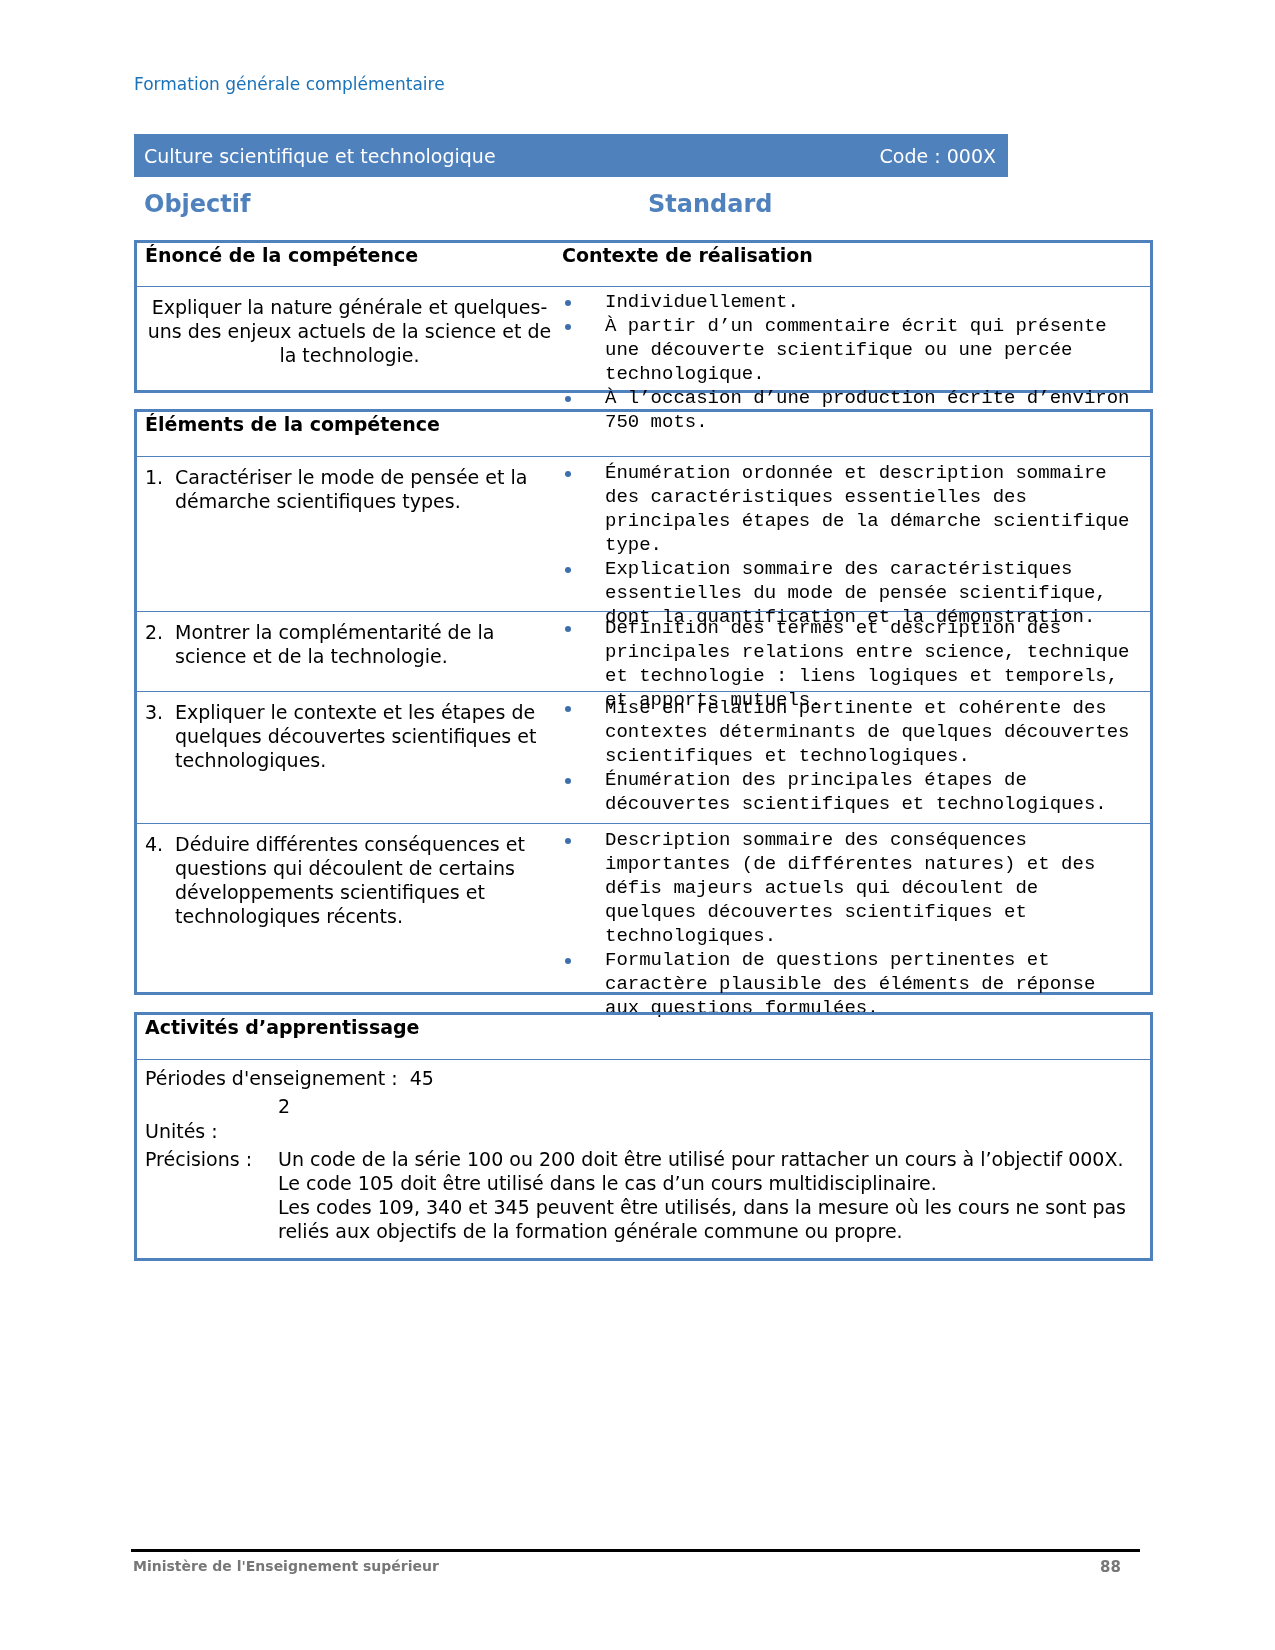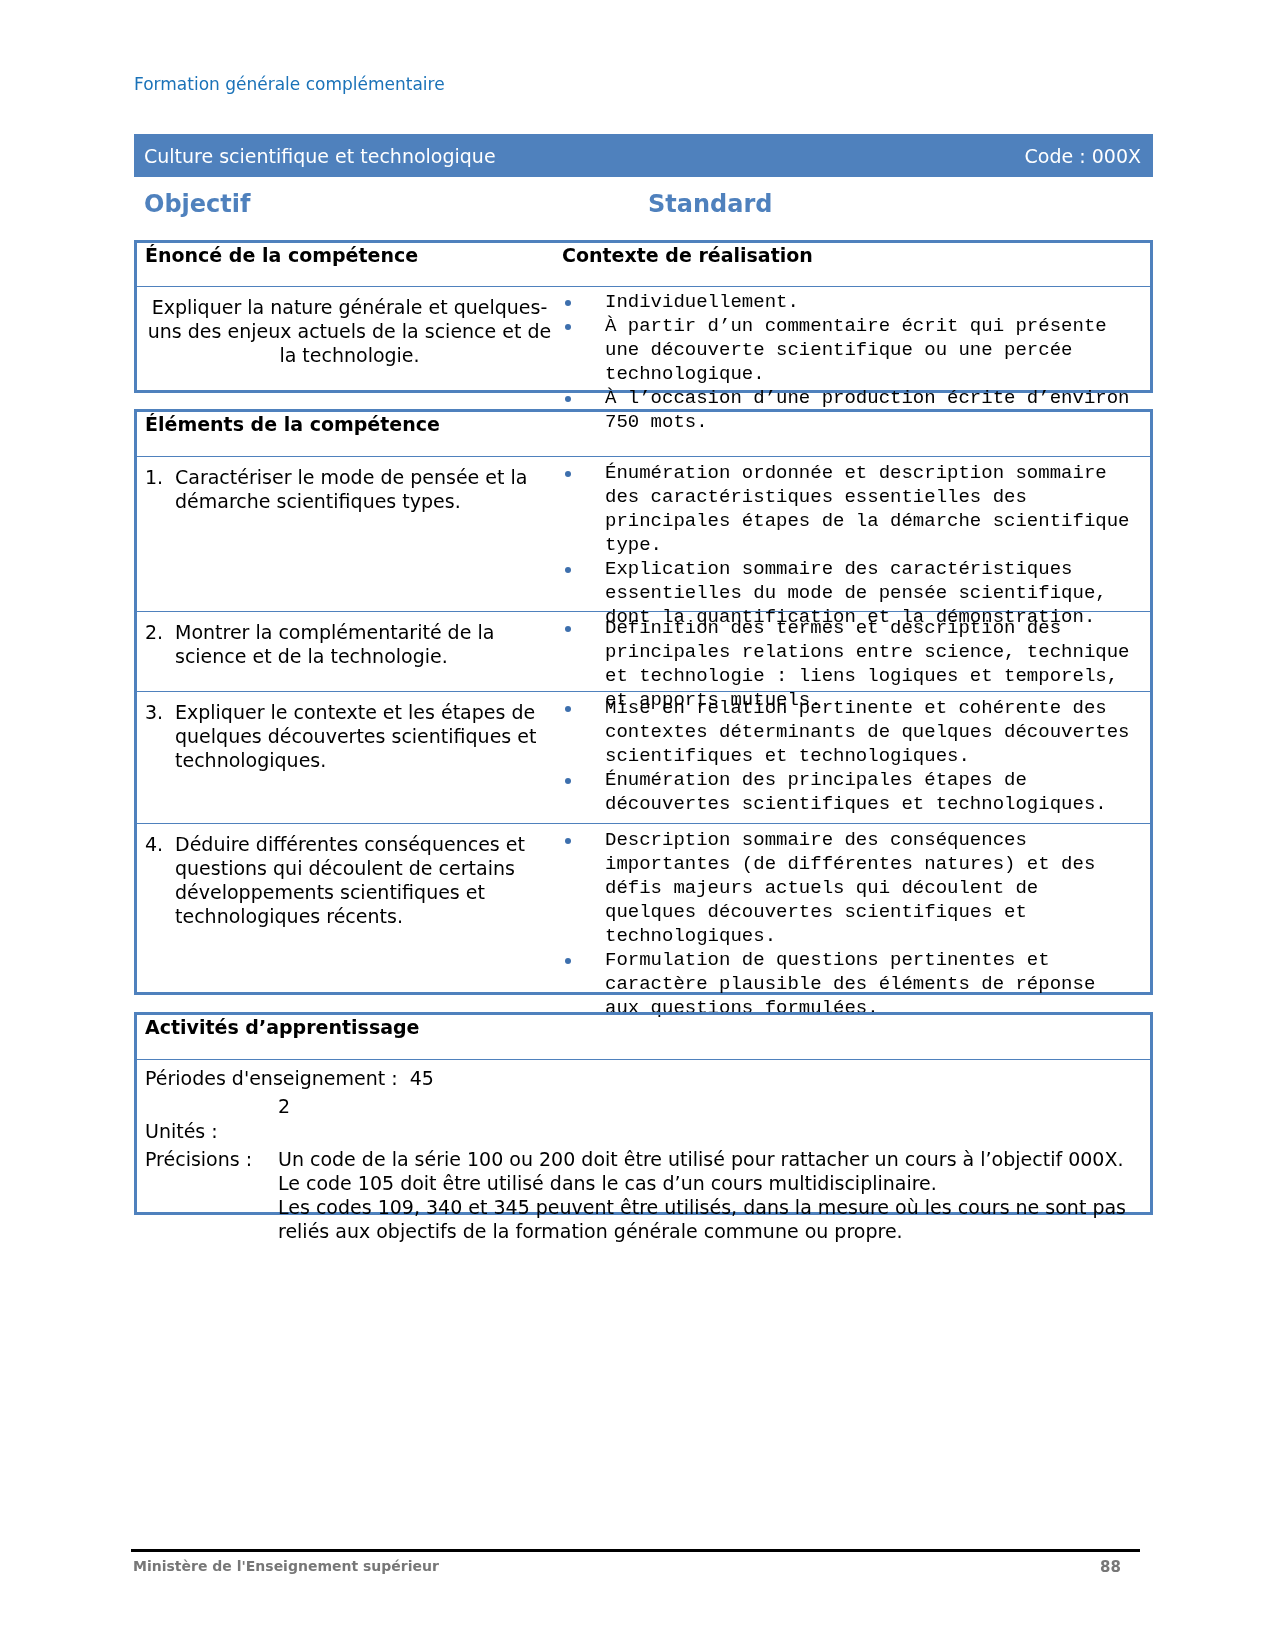--- a/index.html
+++ b/index.html
@@ -1,19 +1,19 @@
 <!DOCTYPE html>
 <html><head>
 <meta charset="utf-8">
 <style>
   html, body { margin:0; padding:0; background:#ffffff; }
   body { width:1275px; height:1650px; position:relative; overflow:hidden;
          font-family:"DejaVu Sans", sans-serif; color:#000; }
   .top-title { position:absolute; left:134px; top:74px; font-size:17px; color:#1a72b8; }
-  .bar { position:absolute; left:134px; top:134px; width:1019px; height:43px; background:#4f81bd;
+  .bar { position:absolute; left:134px; top:134px; width:874px; height:43px; background:#4f81bd;
          color:#fff; font-size:19px; box-sizing:border-box; padding:0 12px 0 10px;
          display:flex; align-items:center; justify-content:space-between; }
   .section-h { position:absolute; top:190px; font-size:24px; font-weight:bold; color:#4f81bd; }
   .box { position:absolute; left:134px; width:1019px; border:3px solid #4f81bd; box-sizing:border-box; }
   .row { display:flex; border-top:1px solid #4f81bd; }
   .row.head { border-top:none; height:43px; }
   .row.head .cell { font-weight:bold; font-size:19px; padding-top:0; }
   .cell { font-size:19px; line-height:24px; box-sizing:border-box; padding:5px 8px 4px 8px; }
   .c1 { width:425px; }
   .c2 { flex:1; padding-left:0; padding-right:10px; }
@@ -108,21 +108,21 @@
     </div>
     <div class="cell c2" style="padding-top:4px;">
       <ul class="bl">
         <li><span class="dot"></span><span>Description sommaire des conséquences importantes (de différentes natures) et des défis majeurs actuels qui découlent de quelques découvertes scientifiques et technologiques.</span></li>
         <li><span class="dot"></span><span>Formulation de questions pertinentes et caractère plausible des éléments de réponse aux questions formulées.</span></li>
       </ul>
     </div>
   </div>
 </div>
 
-<div class="box" style="top:1012px; height:203px;">
+<div class="box" style="top:1012px; height:249px;">
   <div class="row head" style="height:44px;">
     <div class="cell">Activités d’apprentissage</div>
   </div>
   <div class="row" style="display:block; padding:6px 8px 4px 8px;">
     <div class="kv" style="margin-bottom:4px;">
       <span class="k">Périodes d'enseignement :</span>
       <span style="margin-left:12px;">45</span>
     </div>
     <div class="kv" style="margin-bottom:4px;">
       <span class="k" style="width:133px;margin-top:25px;">Unités :</span>

